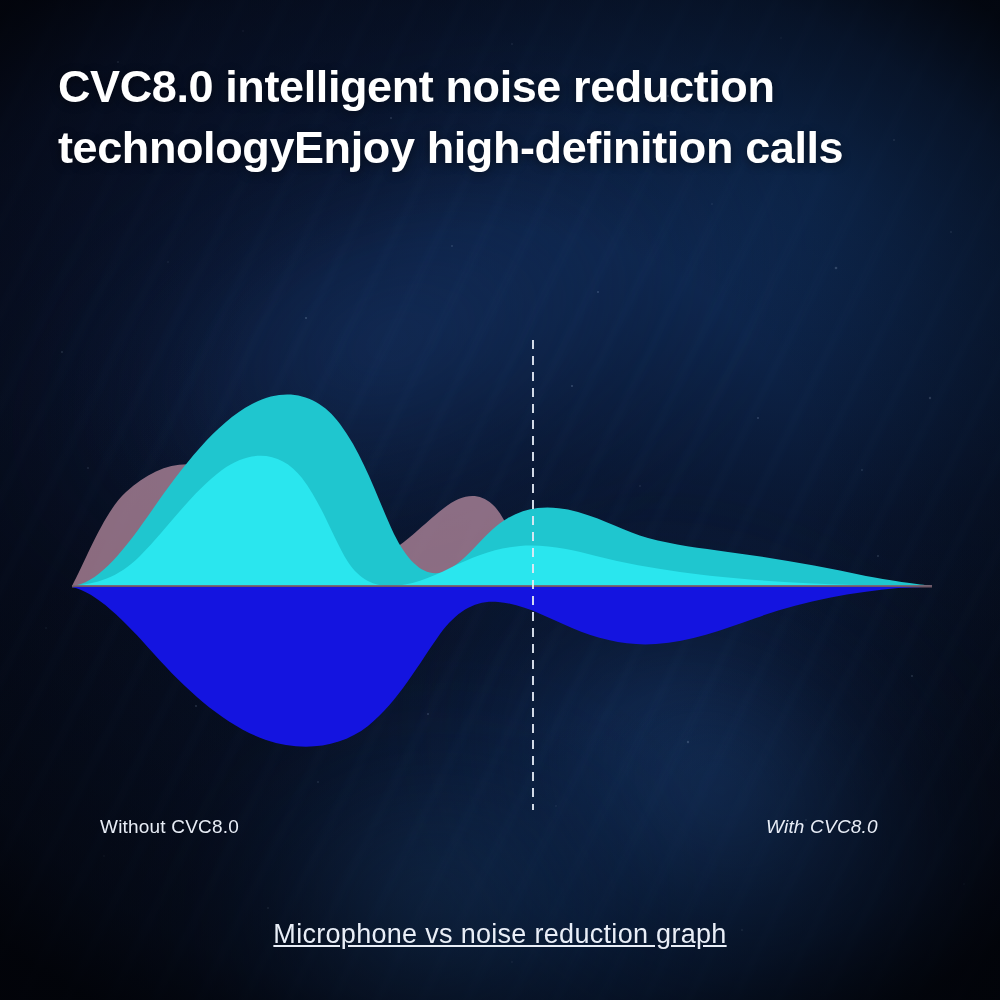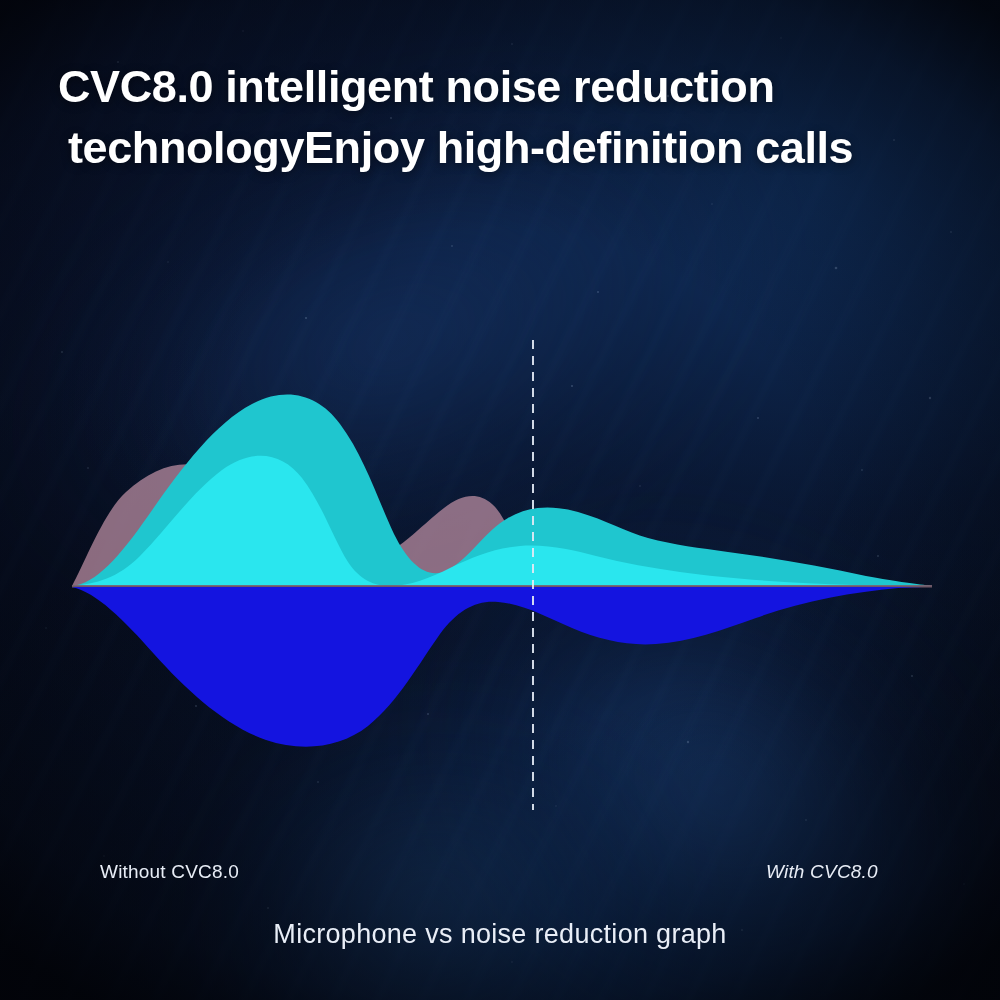--- a/index.html
+++ b/index.html
@@ -86,21 +86,21 @@
     left: 58px;
     top: 56px;
     width: 900px;
     color: #ffffff;
     font-size: 45px;
     font-weight: bold;
     line-height: 1.36;
     letter-spacing: -0.4px;
     text-shadow: 0 2px 10px rgba(0,0,0,0.45);
   }
-  .headline .l2 { display: block; margin-left: 10px; }
+  .headline .l2 { display: block; }
 
   
   .wave-wrap {
     position: absolute;
     left: 0;
     top: 0;
     width: 1000px;
     height: 1000px;
   }
 
@@ -120,34 +120,34 @@
     );
   }
 
   
   .axis-label {
     position: absolute;
     color: #e8edf6;
     font-size: 19px;
     letter-spacing: 0.2px;
     white-space: nowrap;
-    margin-top: 45px;
   }
   .label-left  { left: 100px; top: 816px; }
   .label-right { left: 766px; top: 816px; font-style: italic; }
 
   .caption {
     position: absolute;
     left: 0;
     top: 919px;
     width: 1000px;
     text-align: center;
     color: #e9eef7;
     font-size: 27px;
     letter-spacing: 0.3px;
+    text-decoration: underline;
   }
 </style>
 </head>
 <body>
 
 <div id="root">
 
   <div class="bg-base"></div>
   <div class="bg-swirl-a"></div>
   <div class="bg-swirl-b"></div>

